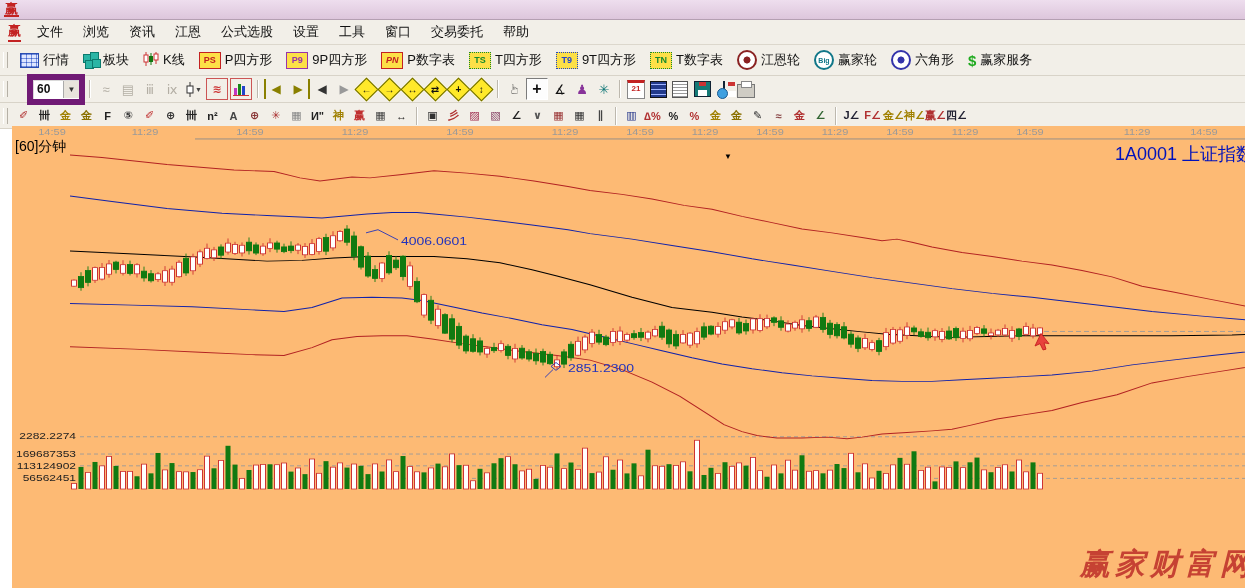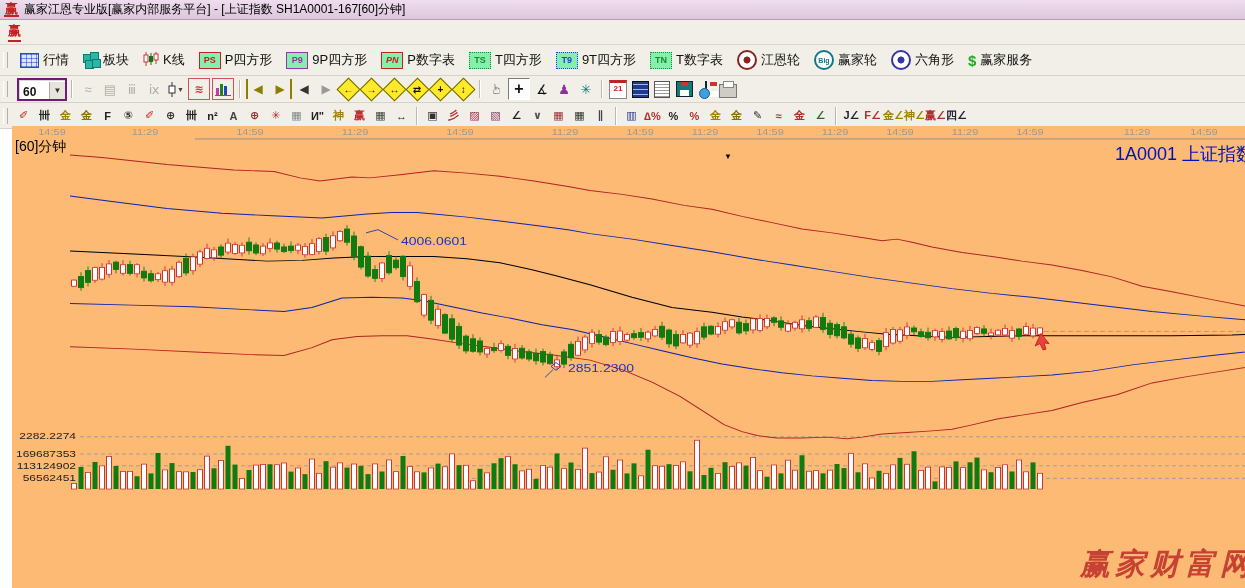--- a/index.html
+++ b/index.html
@@ -12,33 +12,33 @@
   .menulogo{color:#c32222;font-weight:bold;font-size:13px;border-bottom:2px solid #c32222;margin:0 6px 0 4px}
   .mi{padding:3px 10px;cursor:default}
   .toolbar{background:#f2efe8;border-bottom:1px solid #d8d3c8;display:flex;align-items:center;color:#111}
   #toolbar1{height:30px;font-size:13px}
   #toolbar2{height:26px}
   #toolbar3{height:25px}
   .grip{width:3px;height:16px;border-left:1px solid #fff;border-right:1px solid #b5b0a6;margin:0 5px 0 3px}
   .sep{width:1px;height:18px;background:#bdb8ae;border-right:1px solid #fff;margin:0 4px}
   .tb1i{display:flex;align-items:center;gap:4px;padding:0 7px;height:26px;cursor:default}
   .ico-box{display:inline-flex;align-items:center;justify-content:center;width:20px;height:15px;
-       border:1px solid;font-size:9px;font-weight:bold;background:#86efac;letter-spacing:0}
+       border:1px solid;font-size:9px;font-weight:bold;background:#fde047;letter-spacing:0}
   .ico-circle{display:inline-flex;align-items:center;justify-content:center;width:16px;height:16px;
        border:2px solid;border-radius:50%;font-size:7px;font-weight:bold;background:#fff}
   .ico-dollar{color:#1faa1f;font-weight:bold;font-size:15px}
   .ico-table{display:inline-block;width:17px;height:13px;border:1px solid #2a4db0;
        background:linear-gradient(#fff 0 0) , repeating-linear-gradient(90deg,#7f9ae0 0 1px,#eef2ff 1px 5px),repeating-linear-gradient(#7f9ae0 0 1px,#eef2ff 1px 4px);background-blend-mode:multiply}
   .ico-blocks{display:inline-block;position:relative;width:16px;height:16px}
   .ico-blocks i{position:absolute;width:7px;height:7px;background:#2ab5a5;border:1px solid #0c7a6e}
   .tbi{display:inline-flex;align-items:center;justify-content:center;min-width:20px;height:20px;
        margin:0 1px;font-size:13px;cursor:default}
   .tbi.dis{color:#b3aea4}
-  .combo{display:flex;align-items:flex-end;height:19px;background:#fff;border:2px solid #701a75;
-       box-shadow:inset 1px 1px 0 #d9d9d9;margin-left:4px}
+  .combo{display:flex;align-items:center;height:19px;background:#fff;border:6px solid #701a75;
+       box-shadow:inset 1px 1px 0 #d9d9d9;margin-left:14px}
   .combo .val{width:26px;padding-left:4px;font-size:12px;font-weight:bold}
   .combo .btn{width:15px;height:17px;background:#e8e4dc;border-left:1px solid #aaa;display:flex;align-items:center;justify-content:center;font-size:8px;color:#333}
   .diamond{width:15px;height:15px;background:#ffe92a;border:1px solid #6b6b00;transform:rotate(45deg);
        display:inline-flex;align-items:center;justify-content:center;margin:0 3px}
   .diamond span{transform:rotate(-45deg);font-size:10px;font-weight:bold;color:#111;line-height:10px}
   .pressed{border:1px solid;border-color:#7c7c7c #fff #fff #7c7c7c;background:#fdfdfd}
   .redsel{border:1px solid #cc5555}
   .mini{position:relative;display:inline-block}
   .cal{width:16px;height:15px;background:#fff;border:1px solid #888;border-top:3px solid #c32222;
        color:#c32222;font-size:8px;font-weight:bold;text-align:center;line-height:12px}
@@ -62,25 +62,36 @@
   #symbol-lbl{right:3px;top:16px;font-size:18px;color:#0011bb}
   #tri{left:712px;top:26px;font-size:8px;color:#000}
   #watermark{position:absolute;left:1068px;top:418px;z-index:4;font-family:"Liberation Serif","DejaVu Serif",serif;
        font-style:italic;font-weight:bold;font-size:30px;color:#c43c30;letter-spacing:5px;opacity:.95}
 </style>
 </head>
 <body>
 
 <div class="titlebar">
   <span class="titlogo">赢</span>
-  <span>赢家江恩专业版[赢家内部服务平台] - [上证指数  SH1A0001-167[60]分钟]</span>
 </div>
 
 <div class="menubar">
   <span class="menulogo">赢</span>
+  <span style="display:flex">
+      <span class="mi">文件</span>
+      <span class="mi">浏览</span>
+      <span class="mi">资讯</span>
+      <span class="mi">江恩</span>
+      <span class="mi">公式选股</span>
+      <span class="mi">设置</span>
+      <span class="mi">工具</span>
+      <span class="mi">窗口</span>
+      <span class="mi">交易委托</span>
+      <span class="mi">帮助</span>
+    </span>
 </div>
 
 <div class="toolbar" id="toolbar1">
   <span class="grip"></span>
   <span style="display:flex;align-items:flex-end">
       <div class="tb1i">
         <span class="ico-table"></span>
         <span>行情</span>
       </div>
       <div class="tb1i">

